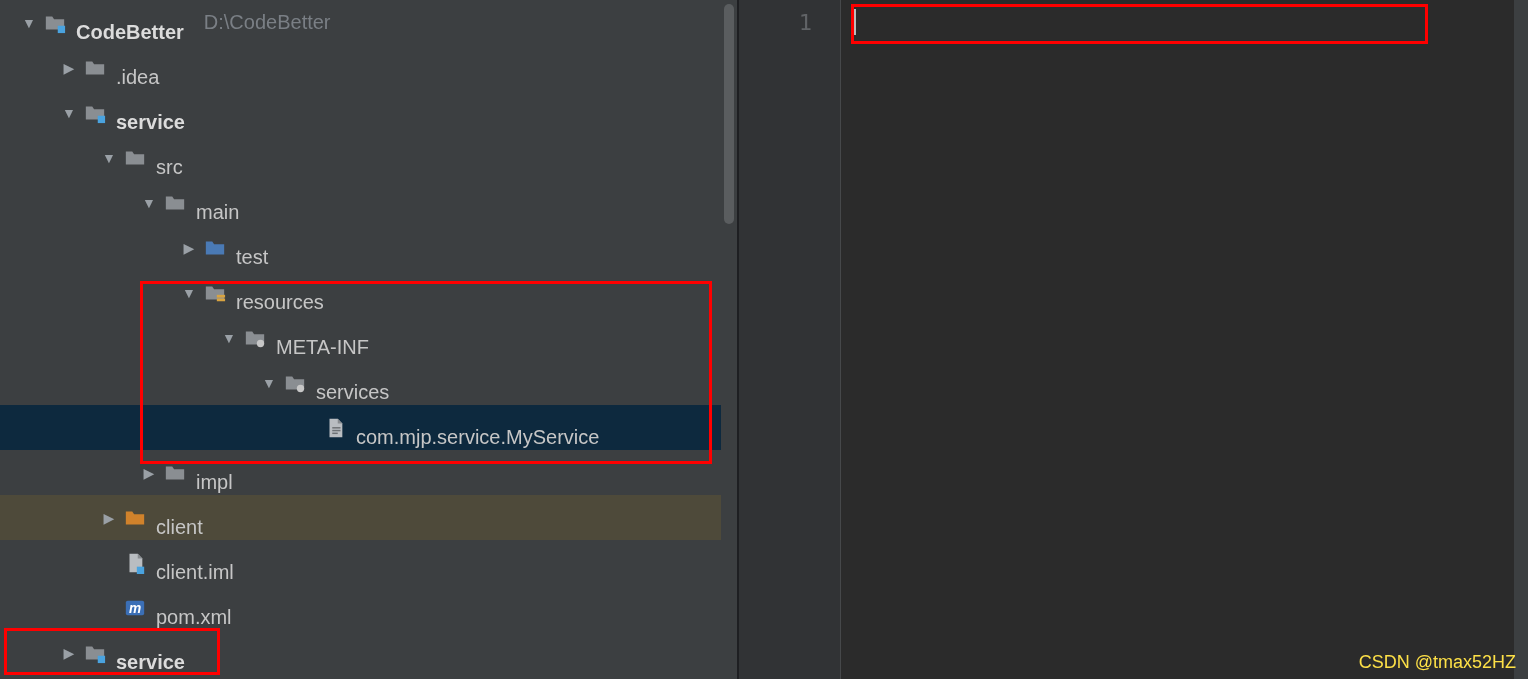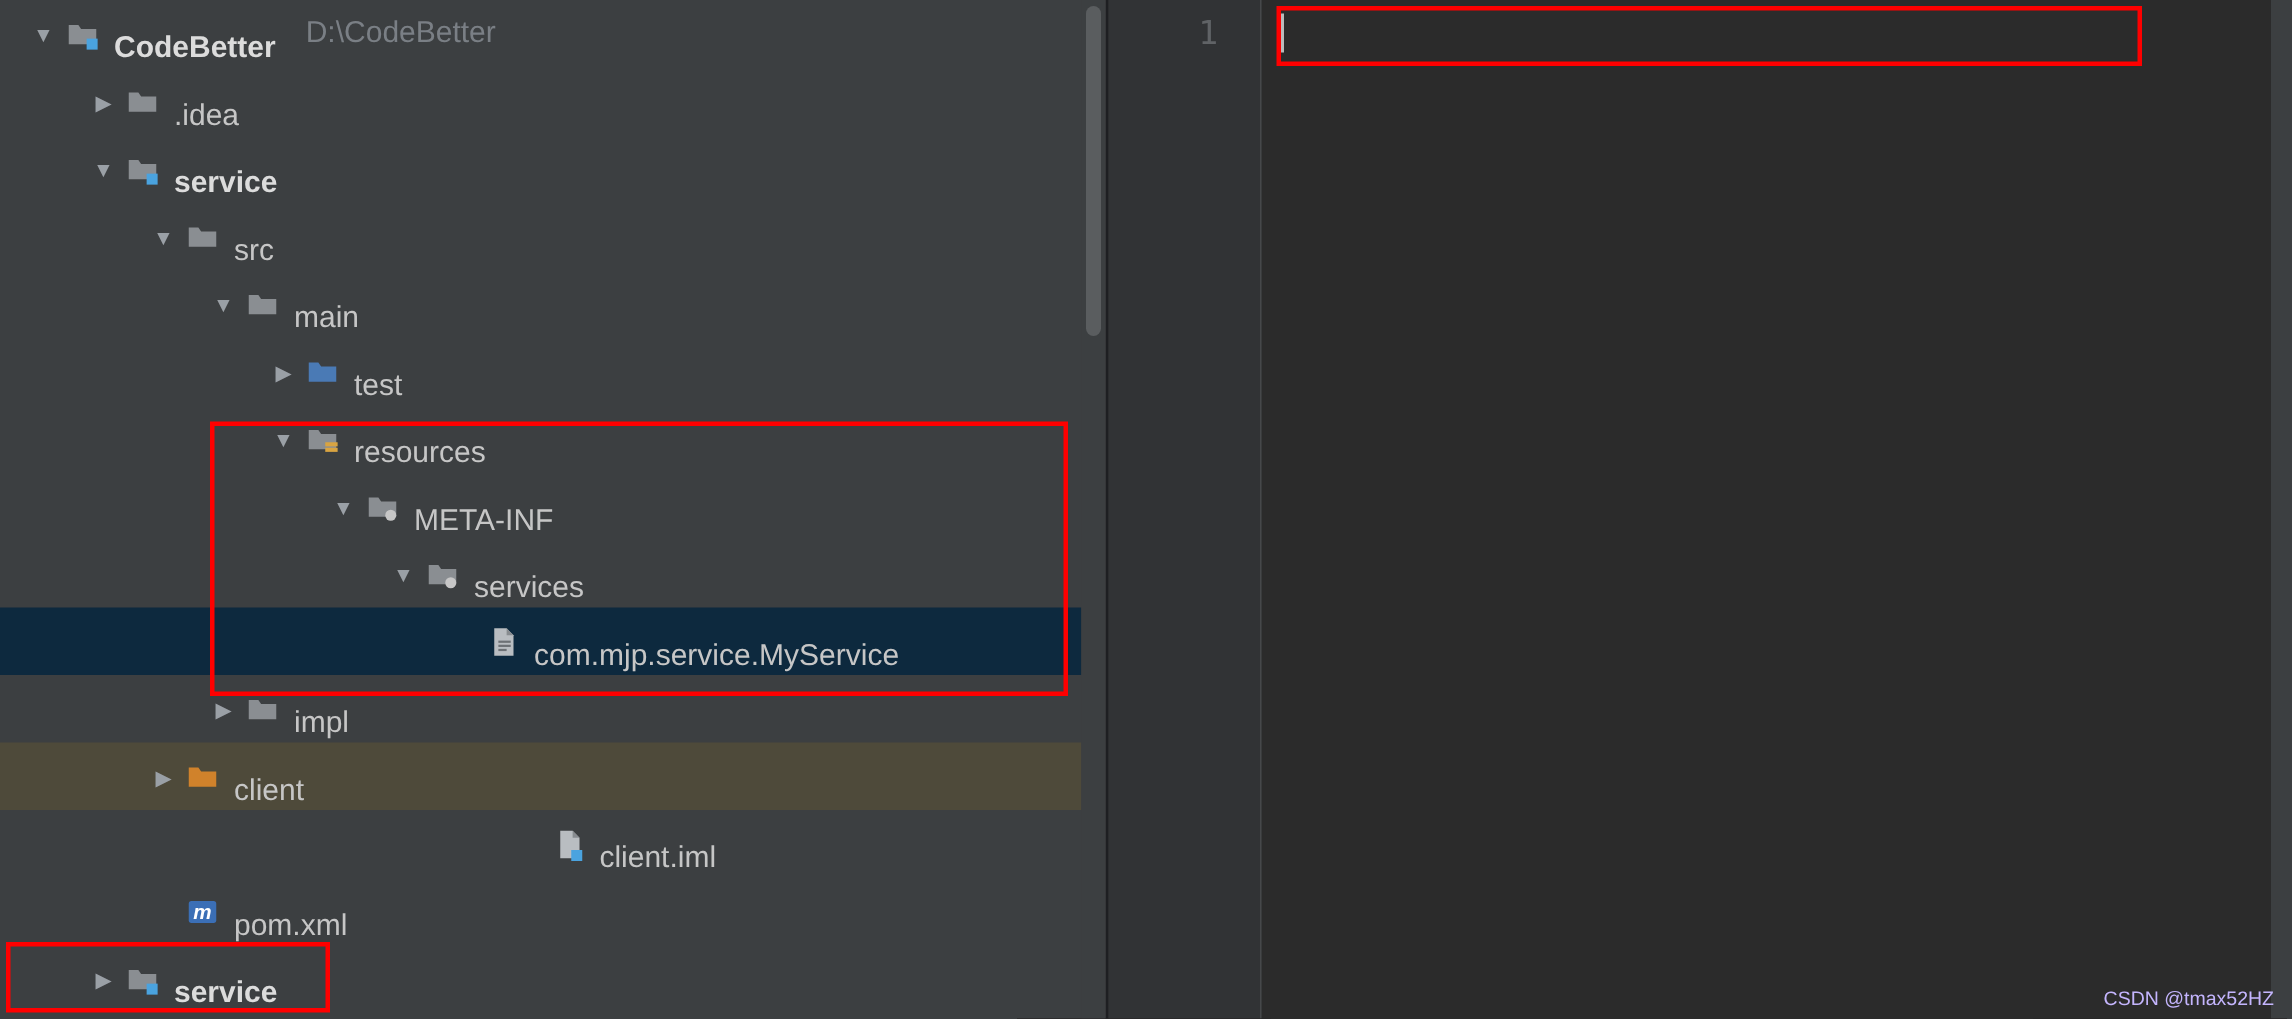--- a/index.html
+++ b/index.html
@@ -21,21 +21,21 @@
   
   .redbox{position:absolute;border:3px solid #ff0000;pointer-events:none;box-sizing:border-box;}
   
   .editor-panel{flex:1;height:100%;background:#2b2b2b;position:relative;display:flex;}
   .splitter{width:2px;height:100%;background:#1e1f22;}
   .gutter{width:102px;height:100%;background:#313335;border-right:1px solid #46484a;padding-top:6px;box-sizing:border-box;}
   .ln{height:34px;line-height:34px;text-align:right;padding-right:28px;color:#606366;font-family:Consolas,monospace;font-size:22px;}
   .code{flex:1;height:100%;padding-top:6px;padding-left:12px;box-sizing:border-box;}
   .code-line{height:34px;line-height:34px;font-family:Consolas,"Courier New",monospace;font-size:22px;color:#a9b7c6;}
   .caret{display:inline-block;width:2px;height:26px;background:#bbbbbb;vertical-align:middle;margin-left:1px;}
-  .watermark{position:absolute;bottom:6px;right:12px;color:#c4b5fd;font-size:13px;font-family:Arial,sans-serif;}
+  .watermark{position:absolute;bottom:6px;right:12px;color:#fde047;font-size:18px;font-family:Arial,sans-serif;}
   .right-strip{width:14px;height:100%;background:#3c3f41;}
   
   svg{display:block;}
 </style>
 </head>
 <body>
 
 <div class="app">
 
   <div class="tree-panel">
@@ -128,21 +128,21 @@
           </svg>
           <span class="label">impl</span>
         </div>
         <div class="row highlight-target" style="padding-left: 102px;">
           <span class="chev">▶</span>
           <svg class="icon" viewBox="0 0 24 24">
             <path fill="#d0822b" d="M2 5h7l2 3h11v11H2z"></path>
           </svg>
           <span class="label">client</span>
         </div>
-        <div class="row" style="padding-left: 102px; justify-content: center;">
+        <div class="row" style="padding-left: 102px;">
           <span class="chev hidden">▶</span>
           <svg class="icon" viewBox="0 0 24 24">
             <path fill="#b9bdc1" d="M6 2h9l5 5v15H6z"></path>
             <path fill="#888c90" d="M15 2v5h5z"></path>
             <rect x="14" y="16" width="8" height="8" fill="#4aa3df"></rect>
           </svg>
           <span class="label">client.iml</span>
         </div>
         <div class="row" style="padding-left: 102px;">
           <span class="chev hidden">▶</span>

